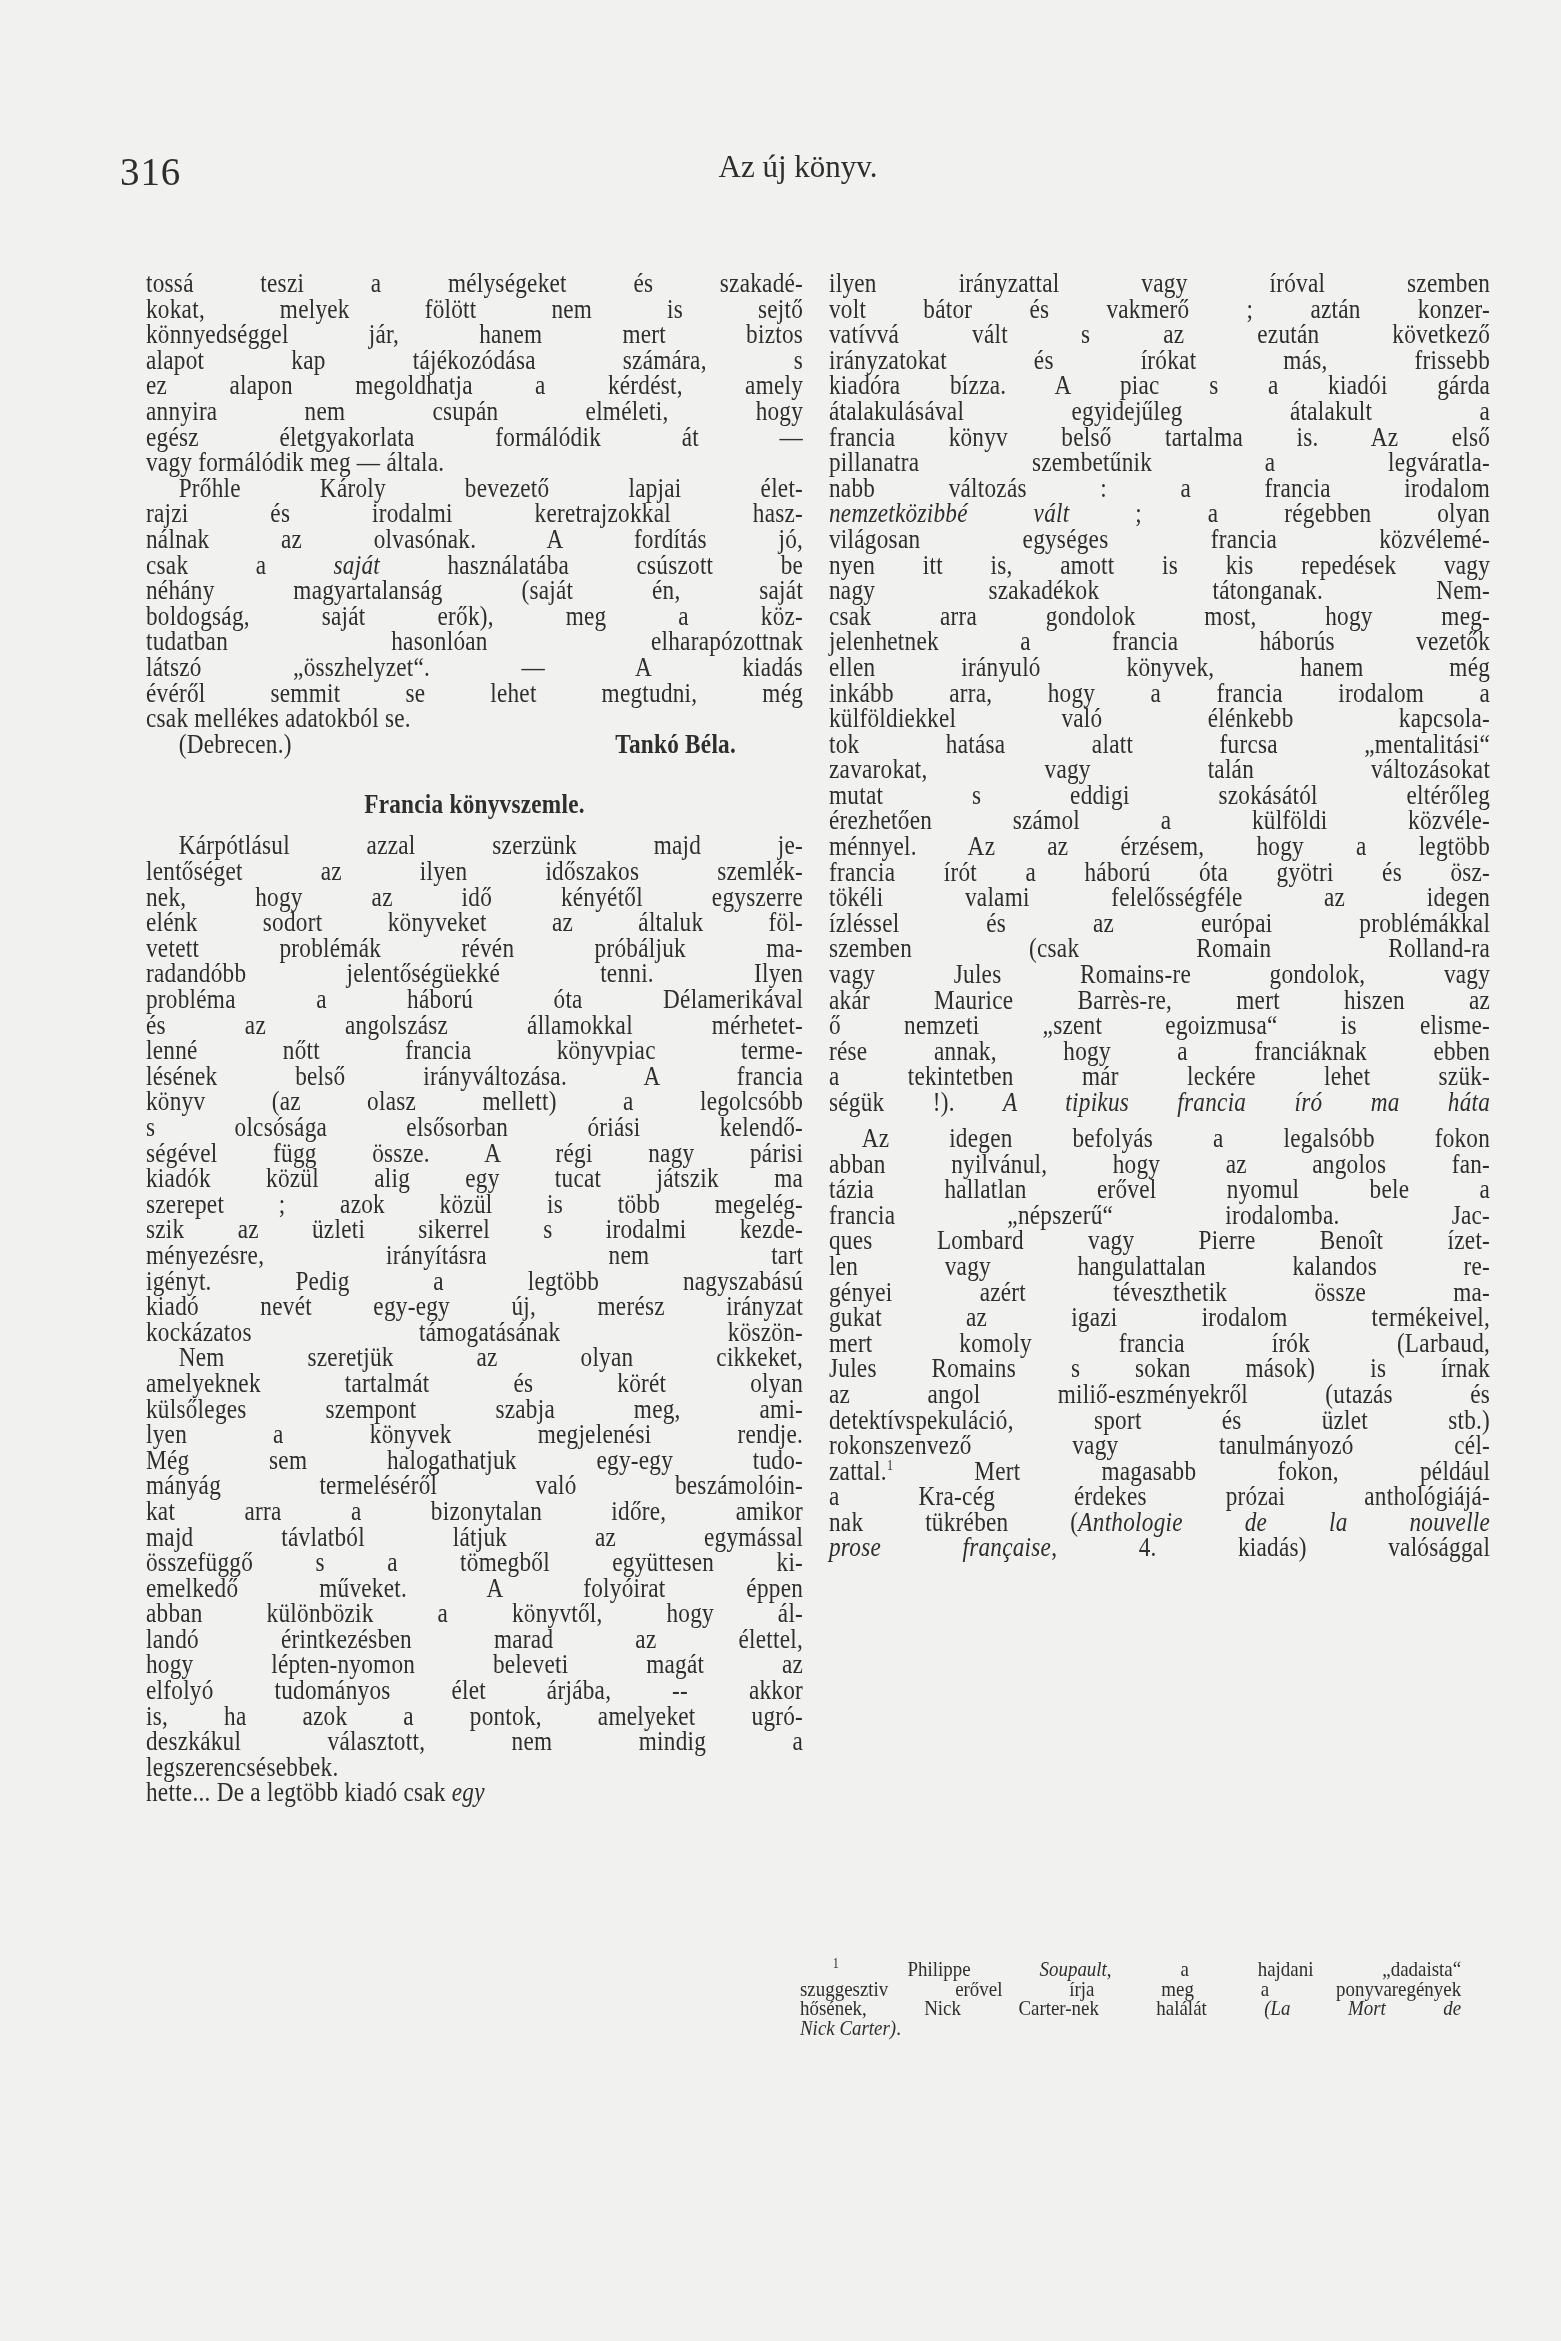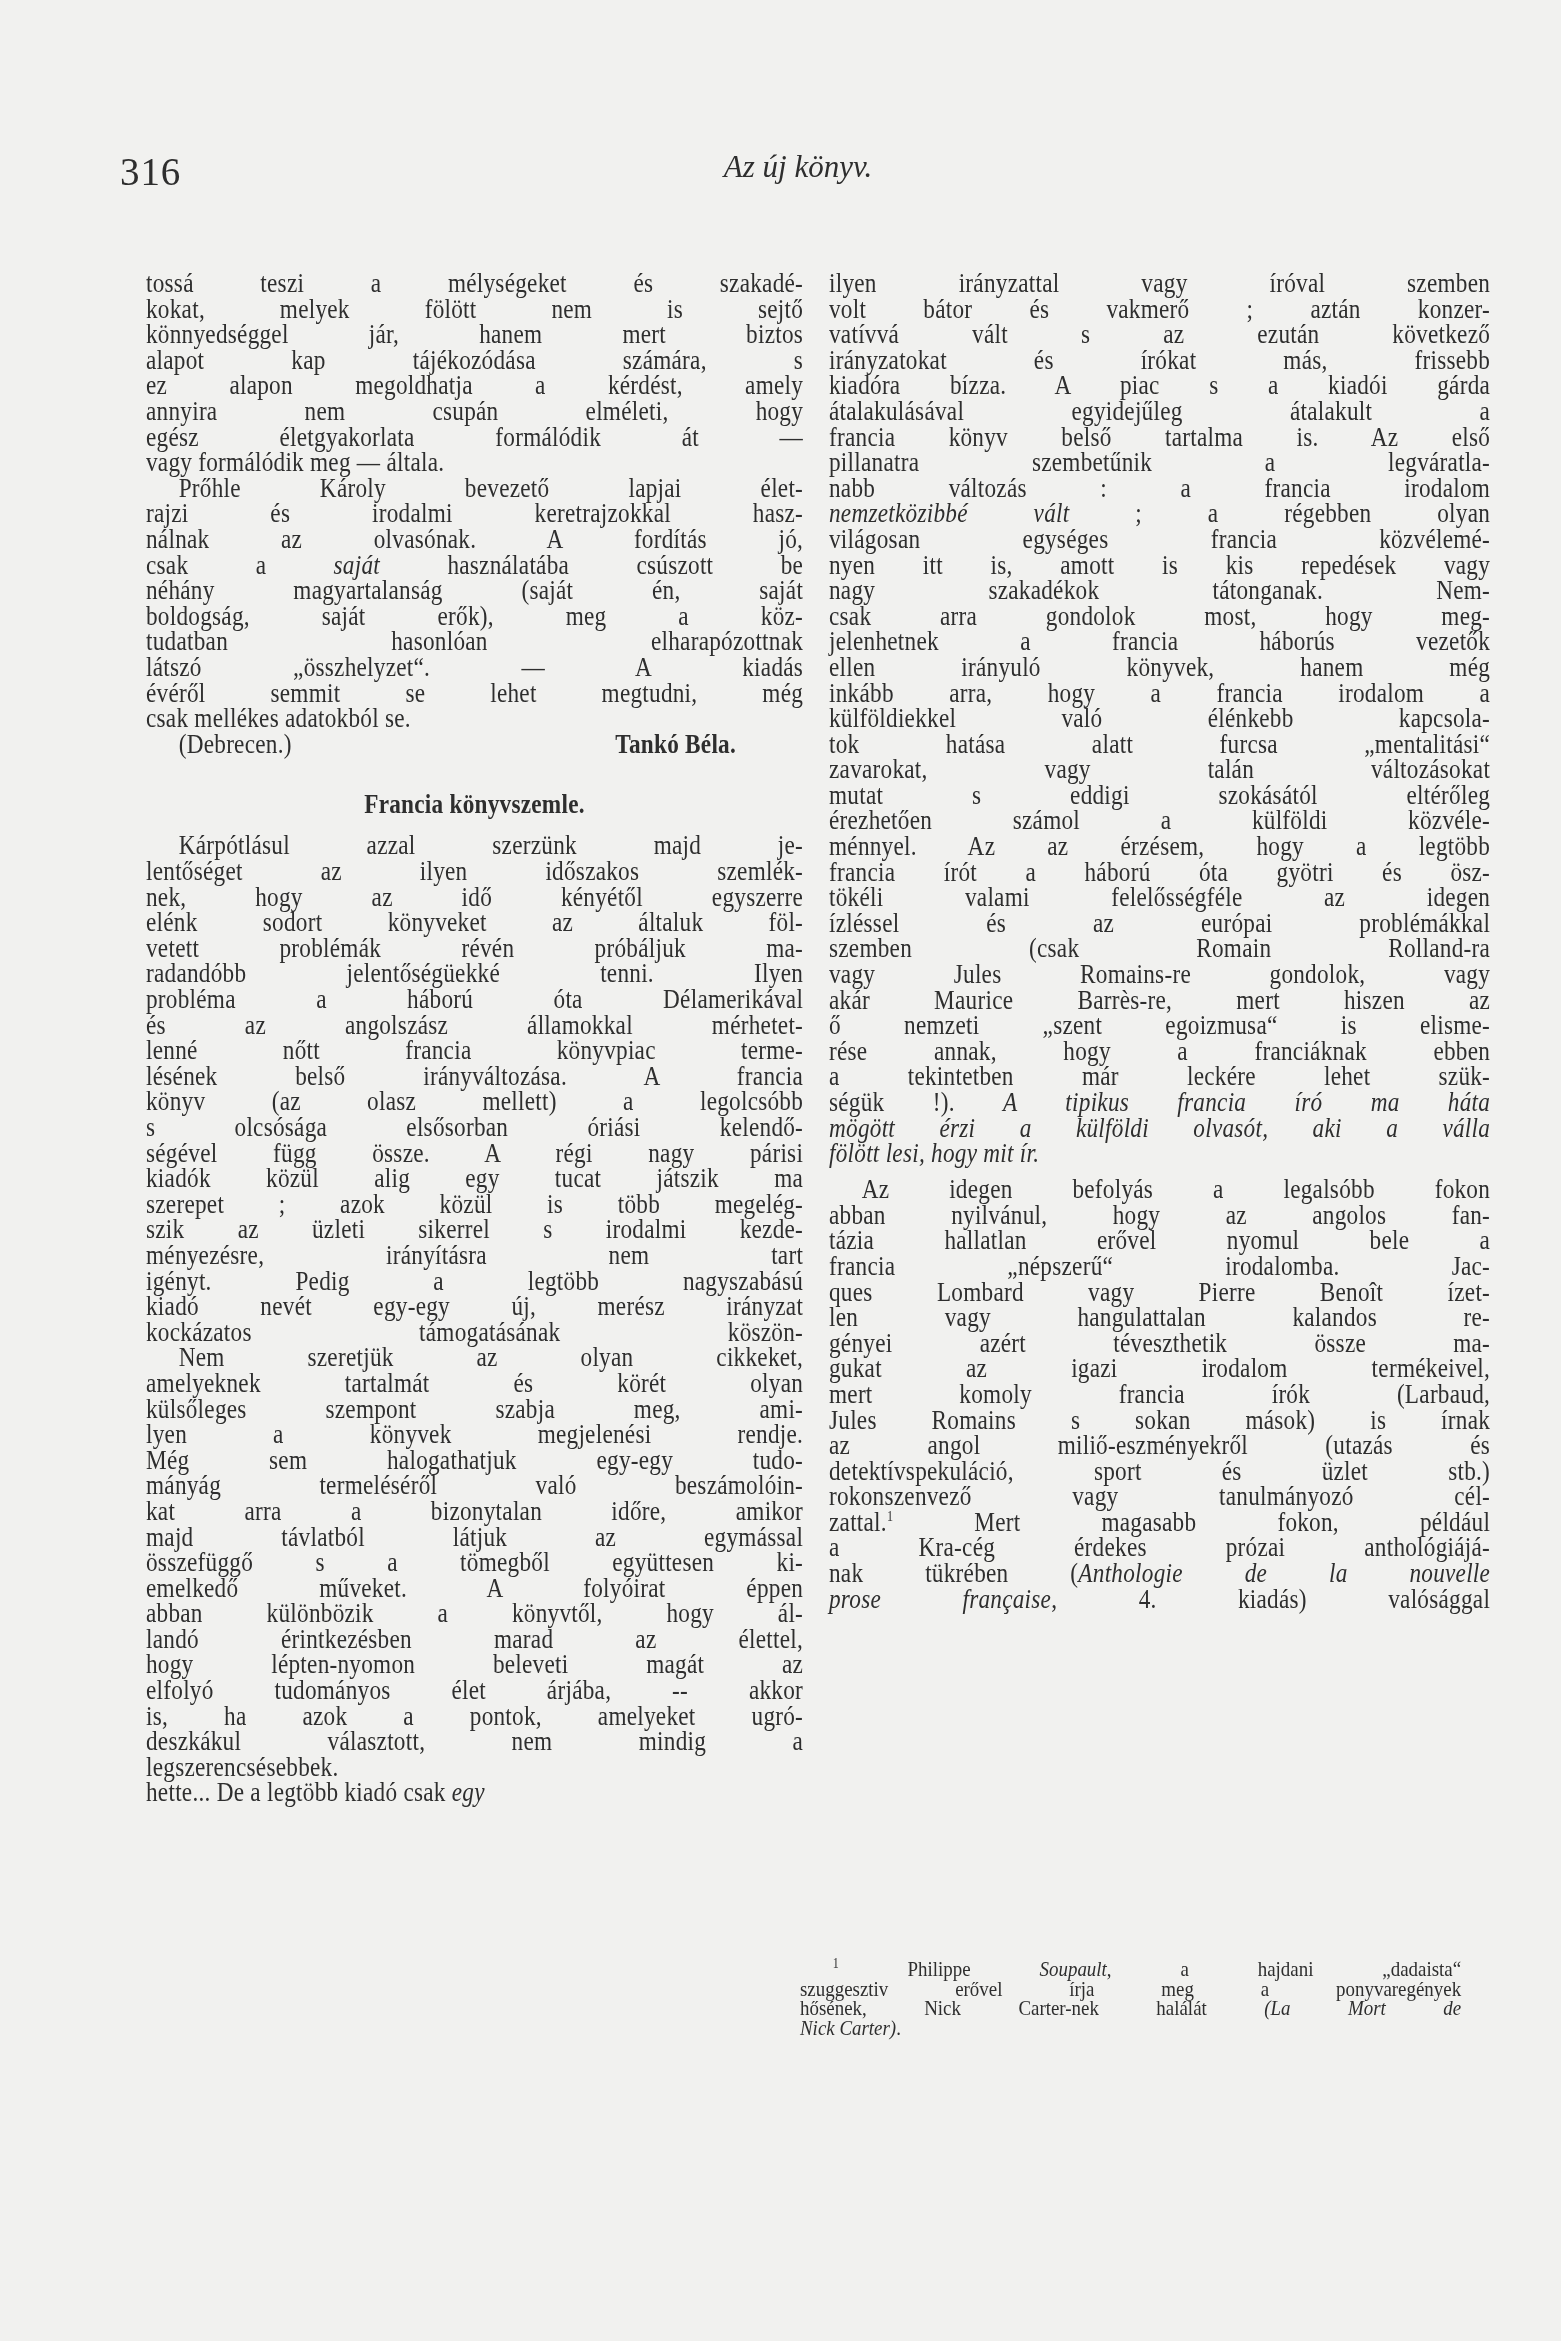--- a/index.html
+++ b/index.html
@@ -10,21 +10,21 @@
     font-family: "Liberation Serif", "DejaVu Serif", serif;
     position: relative;
     overflow: hidden;
   }
   .page-number {
     position: absolute; left: 120px; top: 149px;
     font-size: 39px; letter-spacing: 0.9px;
   }
   .running-head {
     position: absolute; left: 0; width: 1561px; top: 149px;
-    text-align: center; font-style: italic; font-size: 31px;
+    text-align: center; font-size: 31px;
     padding-left: 35px; box-sizing: border-box;
   }
   .column {
     position: absolute; top: 271px; width: 657px;
     font-size: 27px; line-height: 25.6px;
     letter-spacing: 0.3px;
   }
   .col-left { left: 114px; margin-left: 32px; }
   .col-right { left: 829px; width: 661px; }
   .line {
@@ -165,24 +165,20 @@
       <span class="line">tökéli valami felelősségféle az idegen</span>
       <span class="line">ízléssel és az európai problémákkal</span>
       <span class="line">szemben (csak Romain Rolland-ra</span>
       <span class="line">vagy Jules Romains-re gondolok, vagy</span>
       <span class="line">akár Maurice Barrès-re, mert hiszen az</span>
       <span class="line">ő nemzeti „szent egoizmusa“ is elisme-</span>
       <span class="line">rése annak, hogy a franciáknak ebben</span>
       <span class="line">a tekintetben már leckére lehet szük-</span>
     </div>
   <span class="line"><span>ségük !). </span><span class="it">A tipikus francia író ma háta</span></span>
-  <div id="rit" class="it">
-      <span class="line">mögött érzi a külföldi olvasót, aki a válla</span>
-      <span class="line last">fölött lesi, hogy mit ír.</span>
-    </div>
   <div class="gap-small"></div>
   <div id="rp2">
       <span class="line indent">Az idegen befolyás a legalsóbb fokon</span>
       <span class="line">abban nyilvánul, hogy az angolos fan-</span>
       <span class="line">tázia hallatlan erővel nyomul bele a</span>
       <span class="line">francia „népszerű“ irodalomba. Jac-</span>
       <span class="line">ques Lombard vagy Pierre Benoît ízet-</span>
       <span class="line">len vagy hangulattalan kalandos re-</span>
       <span class="line">gényei azért téveszthetik össze ma-</span>
       <span class="line">gukat az igazi irodalom termékeivel,</span>

